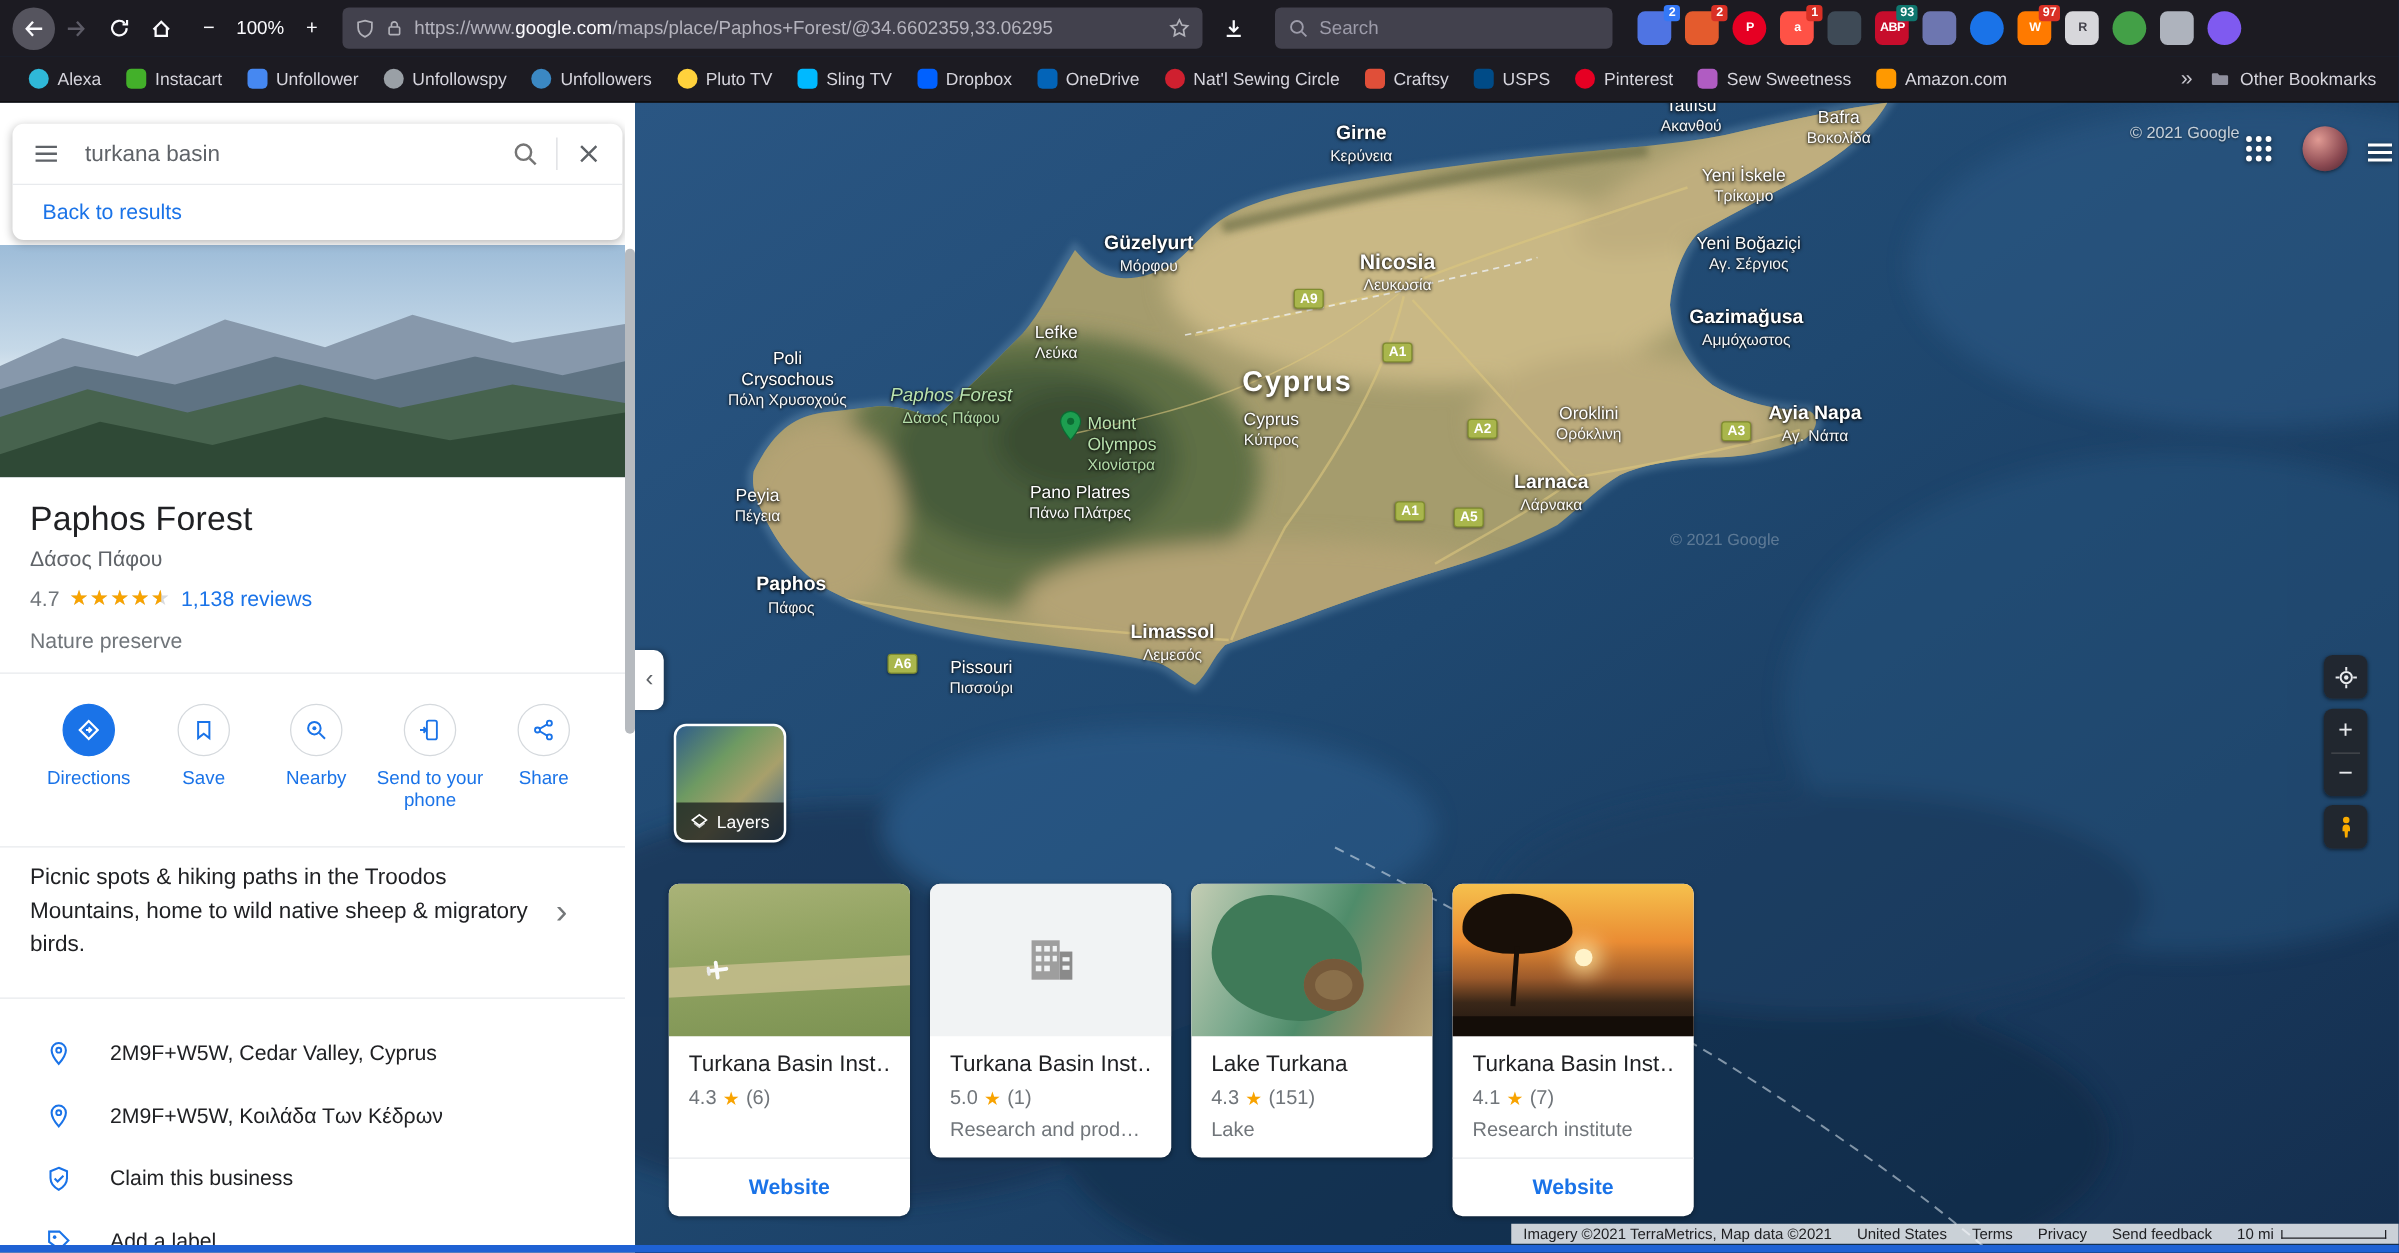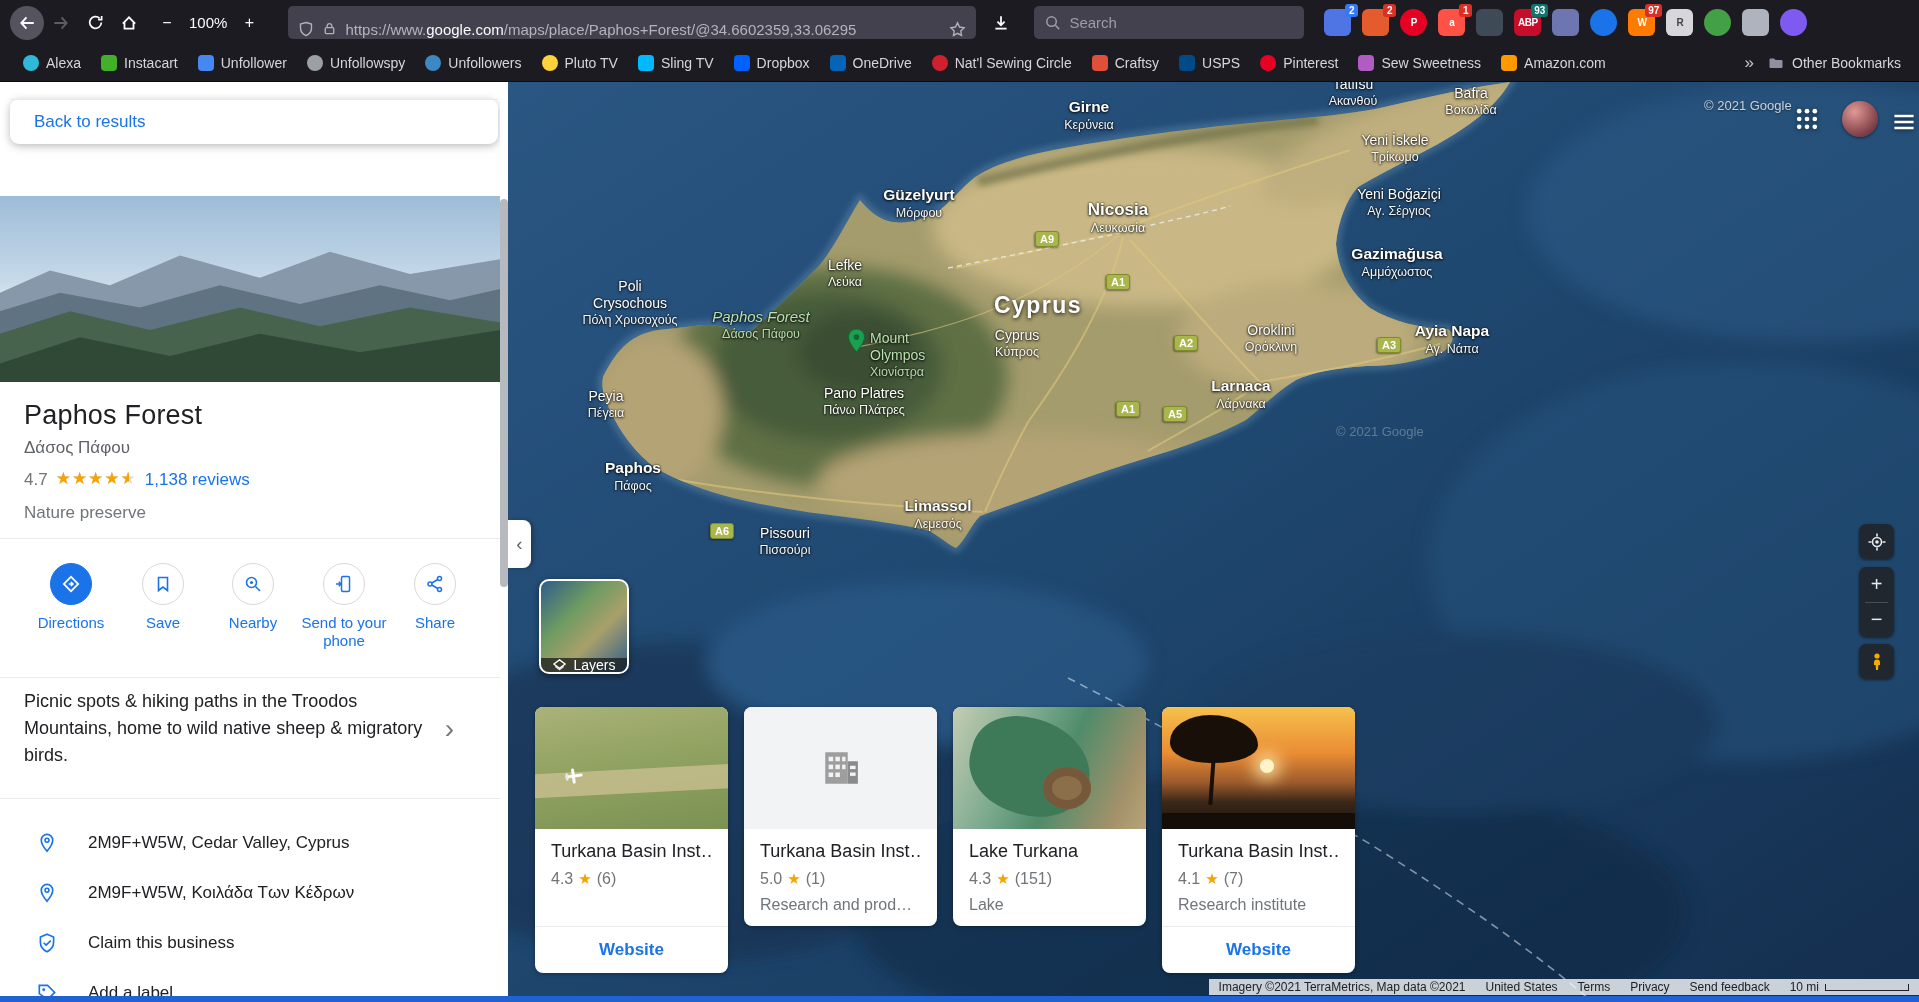--- a/index.html
+++ b/index.html
@@ -5,21 +5,21 @@
   *{margin:0;padding:0;box-sizing:border-box}
   html,body{width:1919px;height:1002px;overflow:hidden;font-family:"Liberation Sans",sans-serif;background:#142e4e}
 
   
   #toolbar{position:absolute;left:0;top:0;width:1919px;height:45px;background:#1c1b22;display:flex;align-items:center;padding:0 10px;color:#fbfbfe;z-index:20}
   .tbtn{width:34px;height:34px;border-radius:5px;display:flex;align-items:center;justify-content:center;color:#fbfbfe;flex:0 0 auto}
   .tbtn.back{background:#55545e;border-radius:50%}
   .tbtn.disabled{color:#5c5b66}
   .zoomgrp{display:flex;align-items:center;margin-left:8px;gap:2px}
   .zoomlabel{font-size:15px;padding:0 7px}
-  .urlbar{margin-left:26px;width:688px;height:33px;background:#42414d;border-radius:5px;display:flex;align-items:flex-start;padding:15px 10px;gap:8px;min-width:0}
+  .urlbar{margin-left:12px;width:688px;height:33px;background:#42414d;border-radius:5px;display:flex;align-items:center;padding:15px 10px;gap:8px;min-width:0}
   .url{flex:1;font-size:15px;white-space:nowrap;overflow:hidden;min-width:0}
   .u-dim{color:#b4b3bd}.u-bright{color:#fbfbfe}
   .searchbar{margin-left:16px;width:270px;height:33px;background:#42414d;border-radius:5px;display:flex;align-items:center;padding:0 10px;gap:8px}
   .searchbar input{background:transparent;border:none;outline:none;color:#5eead4;font-size:15px;width:100%;font-family:inherit}
   .searchbar input::placeholder{color:#9d9caa}
   .extrow{display:flex;align-items:center;gap:11px;margin-left:20px}
   .ext{position:relative;width:27px;height:27px;flex:0 0 auto}
   .ext-ic{width:27px;height:27px;border-radius:6px;display:flex;align-items:center;justify-content:center;color:#fff;font-weight:bold;font-size:10px;letter-spacing:-.5px}
   .ext-badge{position:absolute;top:-5px;right:-7px;background:#d93025;color:#fff;font-size:10px;font-weight:bold;line-height:13px;padding:0 3px;border-radius:3px;min-width:13px;text-align:center}
   .ext-badge:empty{display:none}
@@ -81,21 +81,21 @@
   .country-big{position:absolute;transform:translateX(-50%);color:#fff;font-size:23px;font-weight:bold;letter-spacing:1.5px;text-shadow:0 1px 4px rgba(0,0,0,.95)}
   .rbadge{position:absolute;transform:translate(-50%,-50%);background:#a9b64c;border:1px solid #7f8c2e;color:#fff;font-size:11px;font-weight:bold;padding:0 4px;line-height:14px;border-radius:3px;box-shadow:0 1px 2px rgba(0,0,0,.4)}
   .park-pin{position:absolute;left:339px;top:246px}
   .copyright{position:absolute;left:1196px;top:16px;color:#e3e7ea;font-size:13px;opacity:.85;text-shadow:0 1px 2px rgba(0,0,0,.6)}
   .watermark{position:absolute;left:828px;top:342px;color:#fff;opacity:.28;font-size:13px}
   .apps-grid{position:absolute;left:1286px;top:24px;filter:drop-shadow(0 1px 2px rgba(0,0,0,.6));cursor:pointer}
   .avatar{position:absolute;left:1334px;top:19px;width:36px;height:36px;border-radius:50%;background:radial-gradient(circle at 35% 30%,#e09a93,#8c4a52 60%,#4a2430 100%);box-shadow:0 1px 3px rgba(0,0,0,.5);cursor:pointer}
   .map-menu{position:absolute;left:1384px;top:28px;filter:drop-shadow(0 1px 2px rgba(0,0,0,.6));cursor:pointer}
   .collapse-tab{position:absolute;left:0;top:438px;width:23px;height:48px;background:#fff;border-radius:0 8px 8px 0;display:flex;align-items:center;justify-content:center;color:#5f6368;font-size:19px;box-shadow:2px 0 4px rgba(0,0,0,.3);cursor:pointer}
   .layers{position:absolute;left:31px;top:497px;width:90px;height:95px;border-radius:10px;border:2px solid #fff;overflow:hidden;box-shadow:0 2px 6px rgba(0,0,0,.45);background:linear-gradient(135deg,#2f5d8a 0%,#6e9a62 35%,#a8a06b 62%,#2f5d8a 100%);cursor:pointer}
-  .layers-bar{position:absolute;left:0;bottom:0;width:100%;height:14px;background:rgba(20,22,26,.72);display:flex;align-items:center;justify-content:center;gap:6px;color:#fff;font-size:14px}
+  .layers-bar{position:absolute;left:0;bottom:0;width:100%;height:30px;background:rgba(20,22,26,.72);display:flex;align-items:center;justify-content:center;gap:6px;color:#fff;font-size:14px}
   .ctl{position:absolute;left:1351px;width:35px;background:rgba(34,37,42,.92);border-radius:7px;box-shadow:0 1px 3px rgba(0,0,0,.5);display:flex;align-items:center;justify-content:center;color:#e8eaed;cursor:pointer}
   .ctl.locate{top:442px;height:35px}
   .zoomctl{position:absolute;left:1351px;top:485px;width:35px;height:70px;background:rgba(34,37,42,.92);border-radius:7px;box-shadow:0 1px 3px rgba(0,0,0,.5);display:flex;flex-direction:column}
   .zoomctl .zb{flex:1;display:flex;align-items:center;justify-content:center;color:#e8eaed;font-size:20px;cursor:pointer}
   .zoomctl .zdiv{height:1px;background:#4a4d52;margin:0 6px}
   .ctl.pegman{top:562px;height:35px}
 
   
   .rail{position:absolute;left:27px;top:625px;display:flex;gap:16px;align-items:flex-start}
   .rcard{width:193px;background:#fff;border-radius:8px;box-shadow:0 1px 4px rgba(0,0,0,.35);overflow:hidden;position:relative;cursor:pointer}
@@ -306,20 +306,40 @@
         <svg viewBox="0 0 16 16" width="16" height="16">
           <path d="M1.5 4.5a1 1 0 0 1 1-1h3.6l1.4 1.6h6a1 1 0 0 1 1 1V12a1 1 0 0 1-1 1h-11a1 1 0 0 1-1-1z" fill="#8f8f9d"></path>
         </svg>
       </span>
     <span class="bm-label">Other Bookmarks</span>
   </div>
 </div>
 
 <aside id="panel">
   <div class="search-card">
+    <div class="search-row">
+      <span style="display:flex">
+          <svg viewBox="0 0 18 18" width="22" height="22">
+            <path d="M2 4.5h14M2 9h14M2 13.5h14" stroke="#5f6368" stroke-width="1.6"></path>
+          </svg>
+        </span>
+      <input value="turkana basin" style="">
+      <span style="display:flex">
+          <svg viewBox="0 0 18 18" width="22" height="22">
+            <circle cx="8" cy="8" r="5" fill="none" stroke="#757575" stroke-width="1.6"></circle>
+            <path d="M12 12l4 4" stroke="#757575" stroke-width="1.6"></path>
+          </svg>
+        </span>
+      <span class="vdiv"></span>
+      <span style="display:flex">
+          <svg viewBox="0 0 18 18" width="22" height="22">
+            <path d="M4 4l10 10M14 4L4 14" stroke="#5f6368" stroke-width="1.6"></path>
+          </svg>
+        </span>
+    </div>
     <div class="back-row">Back to results</div>
   </div>
 
   <div class="photo">
     <div class="layer sky"></div>
     <div class="layer r1"></div>
     <div class="layer r2"></div>
     <div class="layer r3"></div>
     <div class="layer r4"></div>
   </div>

